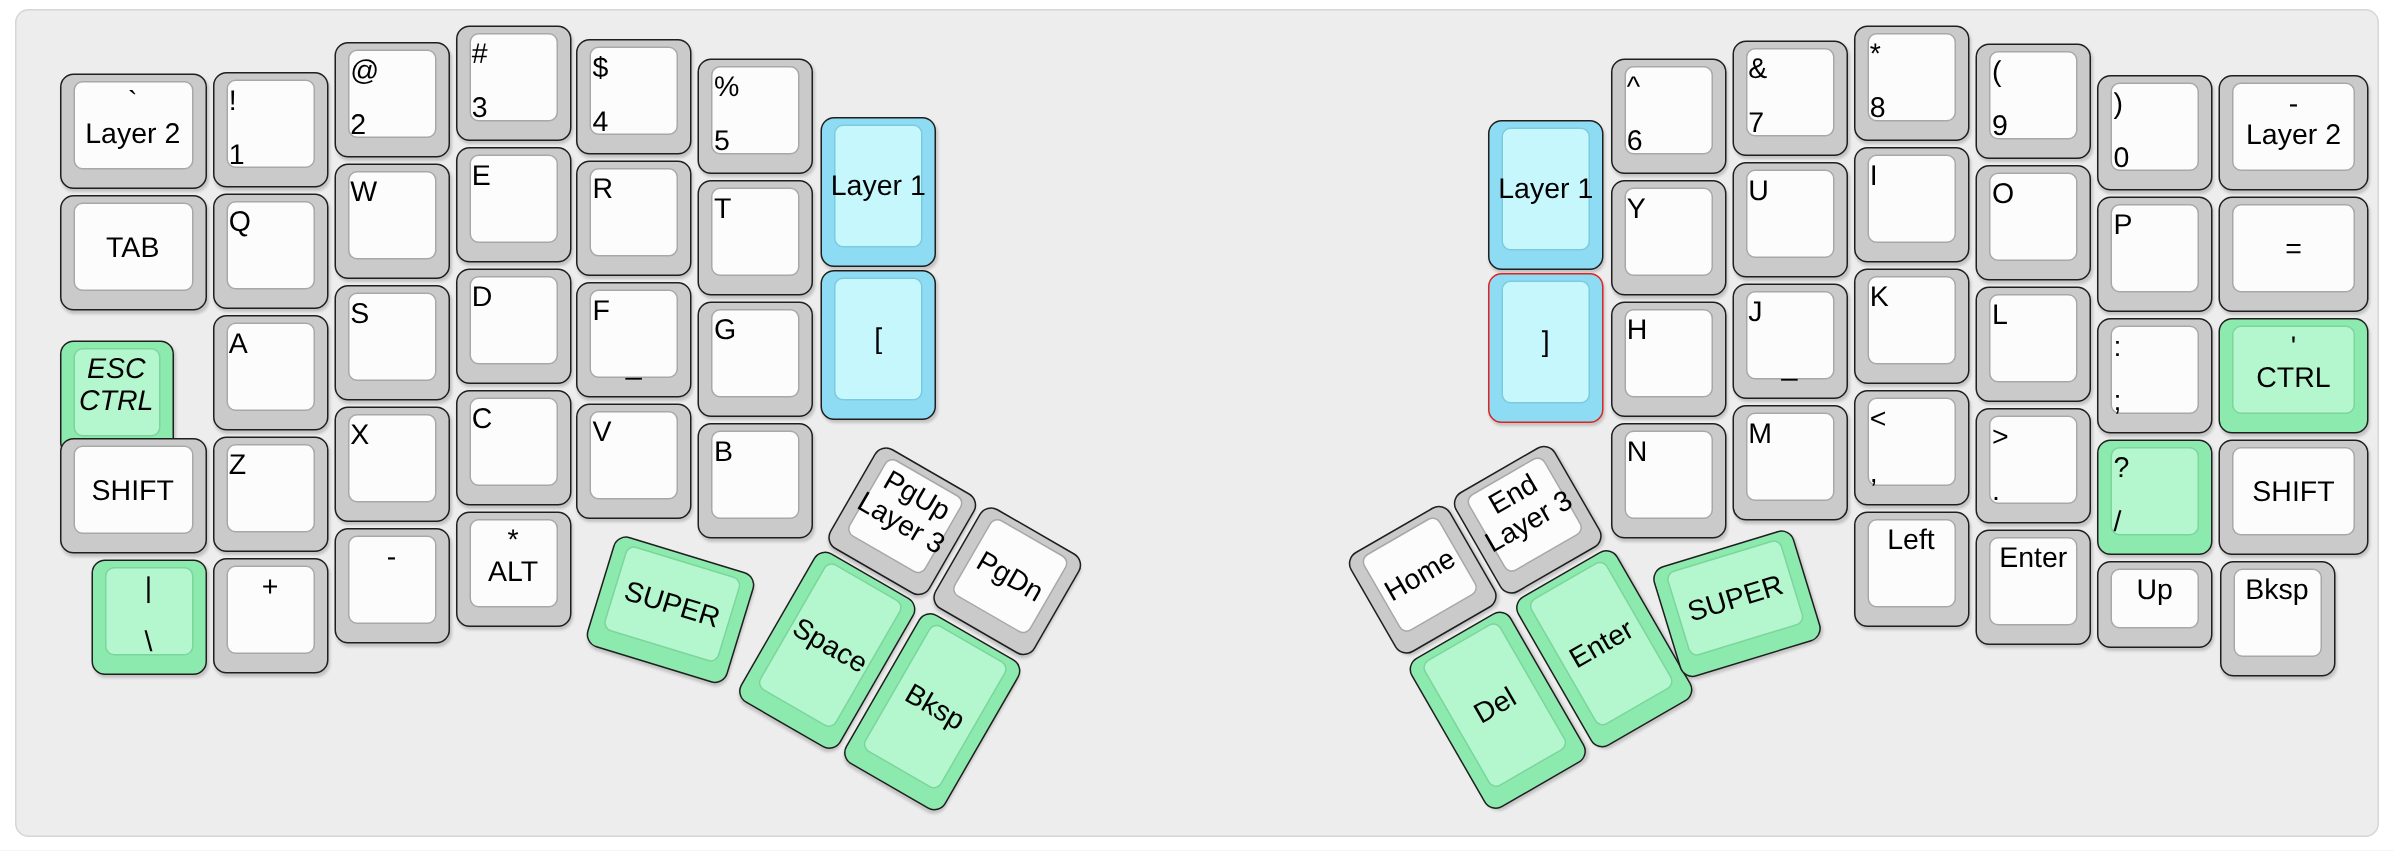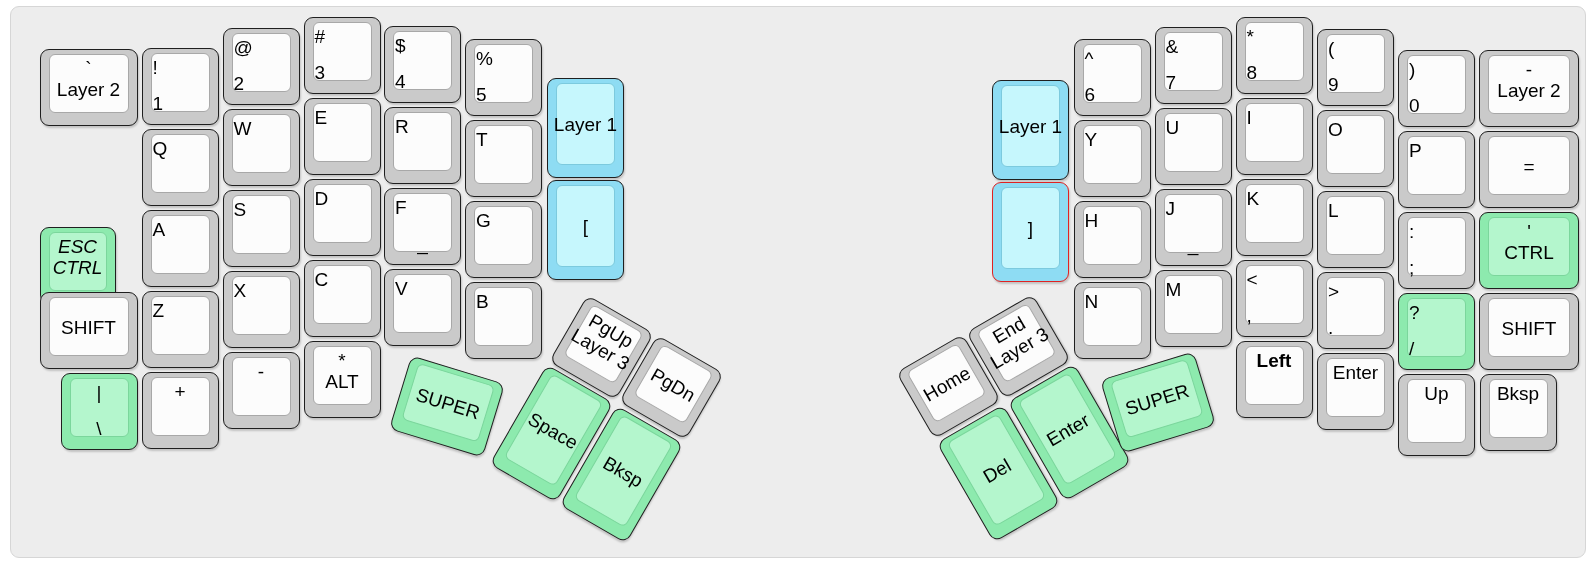--- a/index.html
+++ b/index.html
@@ -50,20 +50,26 @@
 
 <div class="panel"></div>
 <div class="stage" id="stage">
     <div class="key white" style="left: 39.5px; top: 49px; width: 98px; height: 77px;">
       <div class="face"></div>
       <div class="labels m-tight al-center">
         <span class="ln">`</span>
         <span class="ln">Layer 2</span>
       </div>
     </div>
+    <div class="key white" style="left: 39.5px; top: 130px; width: 98px; height: 77px;">
+      <div class="face"></div>
+      <div class="labels m-mid al-center">
+        <span class="ln">TAB</span>
+      </div>
+    </div>
     <div class="key green" style="left: 39.5px; top: 227px; width: 76px; height: 77px; font-style: italic;">
       <div class="face"></div>
       <div class="labels m-tight al-center">
         <span class="ln">ESC</span>
         <span class="ln">CTRL</span>
       </div>
     </div>
     <div class="key white" style="left: 39.5px; top: 292px; width: 98px; height: 77px;">
       <div class="face"></div>
       <div class="labels m-mid al-center">
@@ -347,21 +353,21 @@
         <span class="ln">K</span>
       </div>
     </div>
     <div class="key white" style="left: 1235.5px; top: 260px; width: 77px; height: 77px;">
       <div class="face"></div>
       <div class="labels m-pair al-left">
         <span class="ln">&lt;</span>
         <span class="ln">,</span>
       </div>
     </div>
-    <div class="key white" style="left: 1235.5px; top: 341px; width: 77px; height: 77px; font-weight: bold;">
+    <div class="key white" style="left: 1235.5px; top: 341px; width: 77px; height: 77px;">
       <div class="face"></div>
       <div class="labels m-top al-center">
         <span class="ln">Left</span>
       </div>
     </div>
     <div class="key white" style="left: 1317px; top: 29px; width: 77px; height: 77px;">
       <div class="face"></div>
       <div class="labels m-pair al-left">
         <span class="ln">(</span>
         <span class="ln">9</span>
@@ -412,21 +418,21 @@
         <span class="ln">;</span>
       </div>
     </div>
     <div class="key green" style="left: 1398px; top: 293px; width: 77px; height: 77px;">
       <div class="face"></div>
       <div class="labels m-pair al-left">
         <span class="ln">?</span>
         <span class="ln">/</span>
       </div>
     </div>
-    <div class="key white" style="left: 1398px; top: 374px; width: 77px; height: 82px;">
+    <div class="key white" style="left: 1398px; top: 374px; width: 77px; height: 58px;">
       <div class="face"></div>
       <div class="labels m-top al-center">
         <span class="ln">Up</span>
       </div>
     </div>
     <div class="key white" style="left: 1479px; top: 50px; width: 100px; height: 77px;">
       <div class="face"></div>
       <div class="labels m-tight al-center">
         <span class="ln">-</span>
         <span class="ln">Layer 2</span>

